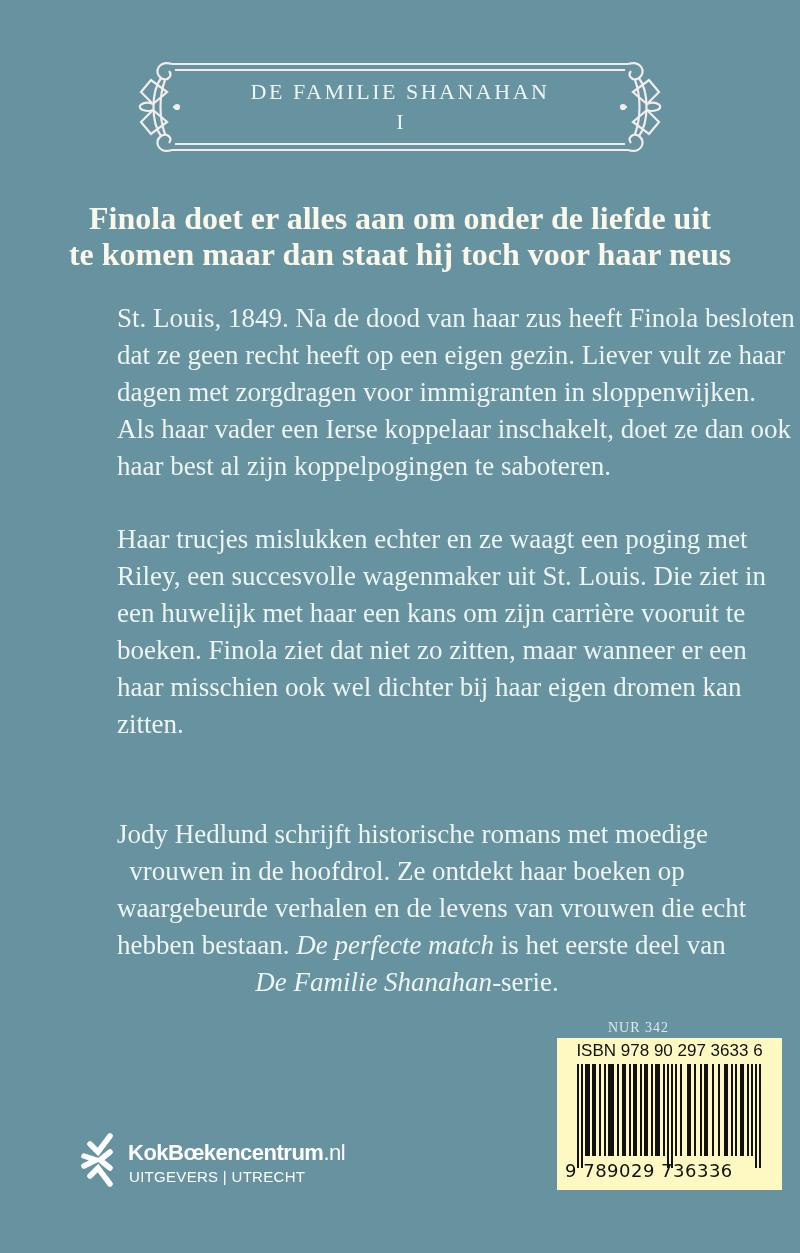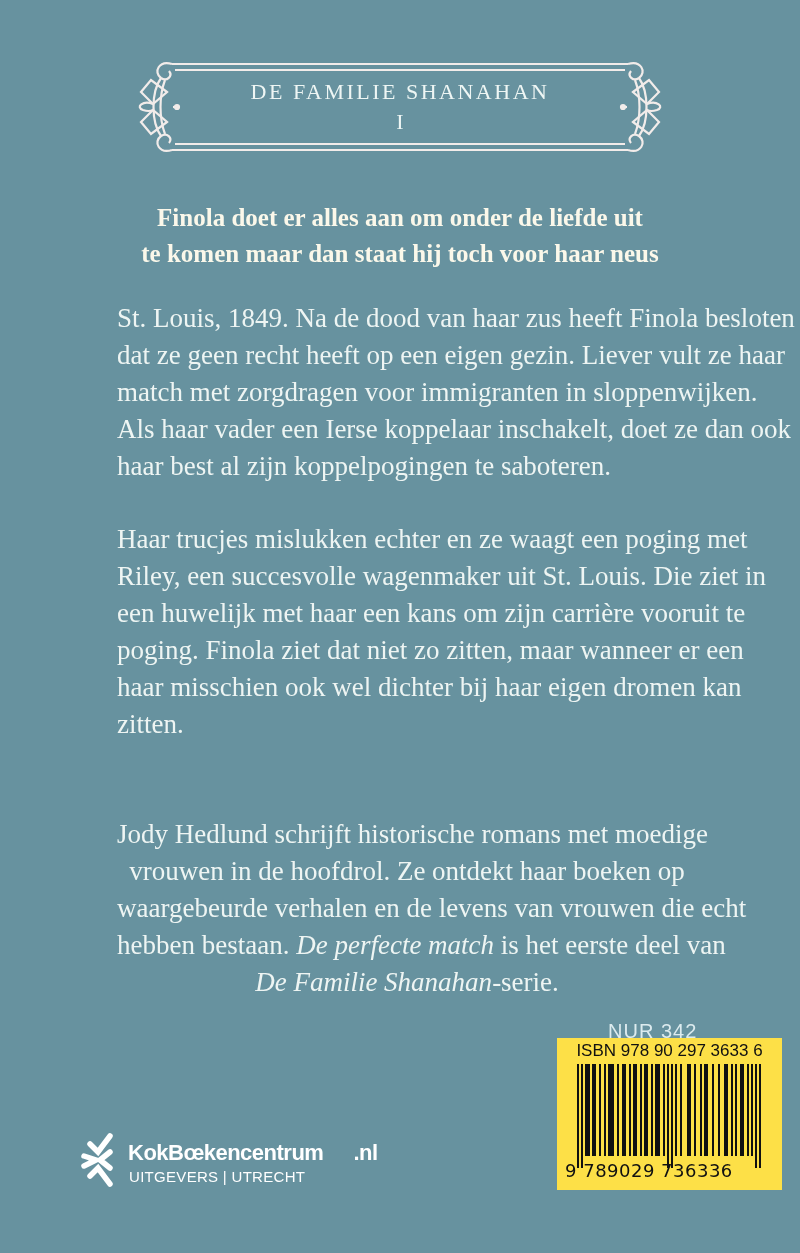--- a/index.html
+++ b/index.html
@@ -26,44 +26,44 @@
       position: absolute; left: 0; right: 0; top: 57px;
       text-align: center;
       font-family: "Liberation Serif", serif;
       font-size: 22px; color: #eef6f4;
     }
     .tagline {
       position: absolute; left: 60px; right: 60px; top: 200px;
       text-align: center;
       font-family: "Liberation Serif", serif;
       font-weight: bold;
-      font-size: 25px; line-height: 36px;
+      font-size: 32px; line-height: 36px;
       color: #fbf8ea;
     }
     .tagline span { display: block; }
     .blurb {
       position: absolute; left: 117px; width: 580px;
       font-family: "Liberation Serif", serif;
       font-size: 27px; line-height: 37px;
       color: #eef5f3;
     }
     .blurb span.line { display: block; white-space: nowrap; }
     .p1 { top: 300px; }
     .p2 { top: 521px; }
     .p3 { top: 816px; text-align: center; }
     em { font-style: italic; }
     .nur {
       position: absolute; left: 608px; top: 1020px;
-      font-family: Liberation Sans, sans-serif;
-      font-size: 20px; letter-spacing: 1px;
+      font-family: Liberation Serif, serif;
+      font-size: 14px; letter-spacing: 1px;
       color: #dcebee;
     }
     .barcode-box {
       position: absolute; left: 557px; top: 1038px; width: 225px; height: 152px;
-      background: #fde047;
+      background: #fef9c3;
     }
     .isbn-text {
       position: absolute; left: 0; right: 0; top: 3px;
       text-align: center;
       font-family: "Liberation Sans", sans-serif;
       font-size: 17px; color: #111;
     }
     .barcode-svg { position: absolute; left: 20px; top: 26px; }
     .ean-text {
       position: absolute; left: 8px; top: 122px;
@@ -74,21 +74,21 @@
     .publisher {
       position: absolute; left: 80px; top: 1130px; width: 300px; height: 60px;
     }
     .pub-logo { position: absolute; left: 0; top: 0; }
     .pub-name {
       position: absolute; left: 48px; top: 10px;
       font-family: "Liberation Sans", sans-serif;
       font-size: 22px; font-weight: bold; letter-spacing: -0.5px;
       color: #ffffff;
     }
-    .pub-name .tld { font-weight: bold; margin-left: 30px; }
+    .pub-name .tld { font-weight: normal; }
     .pub-sub {
       position: absolute; left: 49px; top: 38px;
       font-family: "Liberation Sans", sans-serif;
       font-size: 15px; letter-spacing: 0.3px;
       color: #ffffff;
     }
   </style>
 </head>
 <body>
 
@@ -128,30 +128,30 @@
 </div>
 
 <div class="tagline">
   <span>Finola doet er alles aan om onder de liefde uit</span>
   <span>te komen maar dan staat hij toch voor haar neus</span>
 </div>
 
 <div class="blurb p1">
   <span class="line">St. Louis, 1849. Na de dood van haar zus heeft Finola besloten</span>
   <span class="line">dat ze geen recht heeft op een eigen gezin. Liever vult ze haar</span>
-  <span class="line">match met zorgdragen voor immigranten in sloppenwijken.</span>
+  <span class="line">dagen met zorgdragen voor immigranten in sloppenwijken.</span>
   <span class="line">Als haar vader een Ierse koppelaar inschakelt, doet ze dan ook</span>
   <span class="line">haar best al zijn koppelpogingen te saboteren.</span>
 </div>
 
 <div class="blurb p2">
   <span class="line">Haar trucjes mislukken echter en ze waagt een poging met</span>
   <span class="line">Riley, een succesvolle wagenmaker uit St. Louis. Die ziet in</span>
   <span class="line">een huwelijk met haar een kans om zijn carrière vooruit te</span>
-  <span class="line">poging. Finola ziet dat niet zo zitten, maar wanneer er een</span>
+  <span class="line">boeken. Finola ziet dat niet zo zitten, maar wanneer er een</span>
   <span class="line">haar misschien ook wel dichter bij haar eigen dromen kan</span>
   <span class="line">zitten.</span>
 </div>
 
 <div class="blurb p3">
   <span class="line">Jody Hedlund schrijft historische romans met moedige</span>
   <span class="line">vrouwen in de hoofdrol. Ze ontdekt haar boeken op</span>
   <span class="line">waargebeurde verhalen en de levens van vrouwen die echt</span>
   <span class="line"><span>hebben bestaan. </span><em>De perfecte match</em><span> is het eerste deel van</span></span>
   <span class="line"><em>De Familie Shanahan</em><span>-serie.</span></span>

